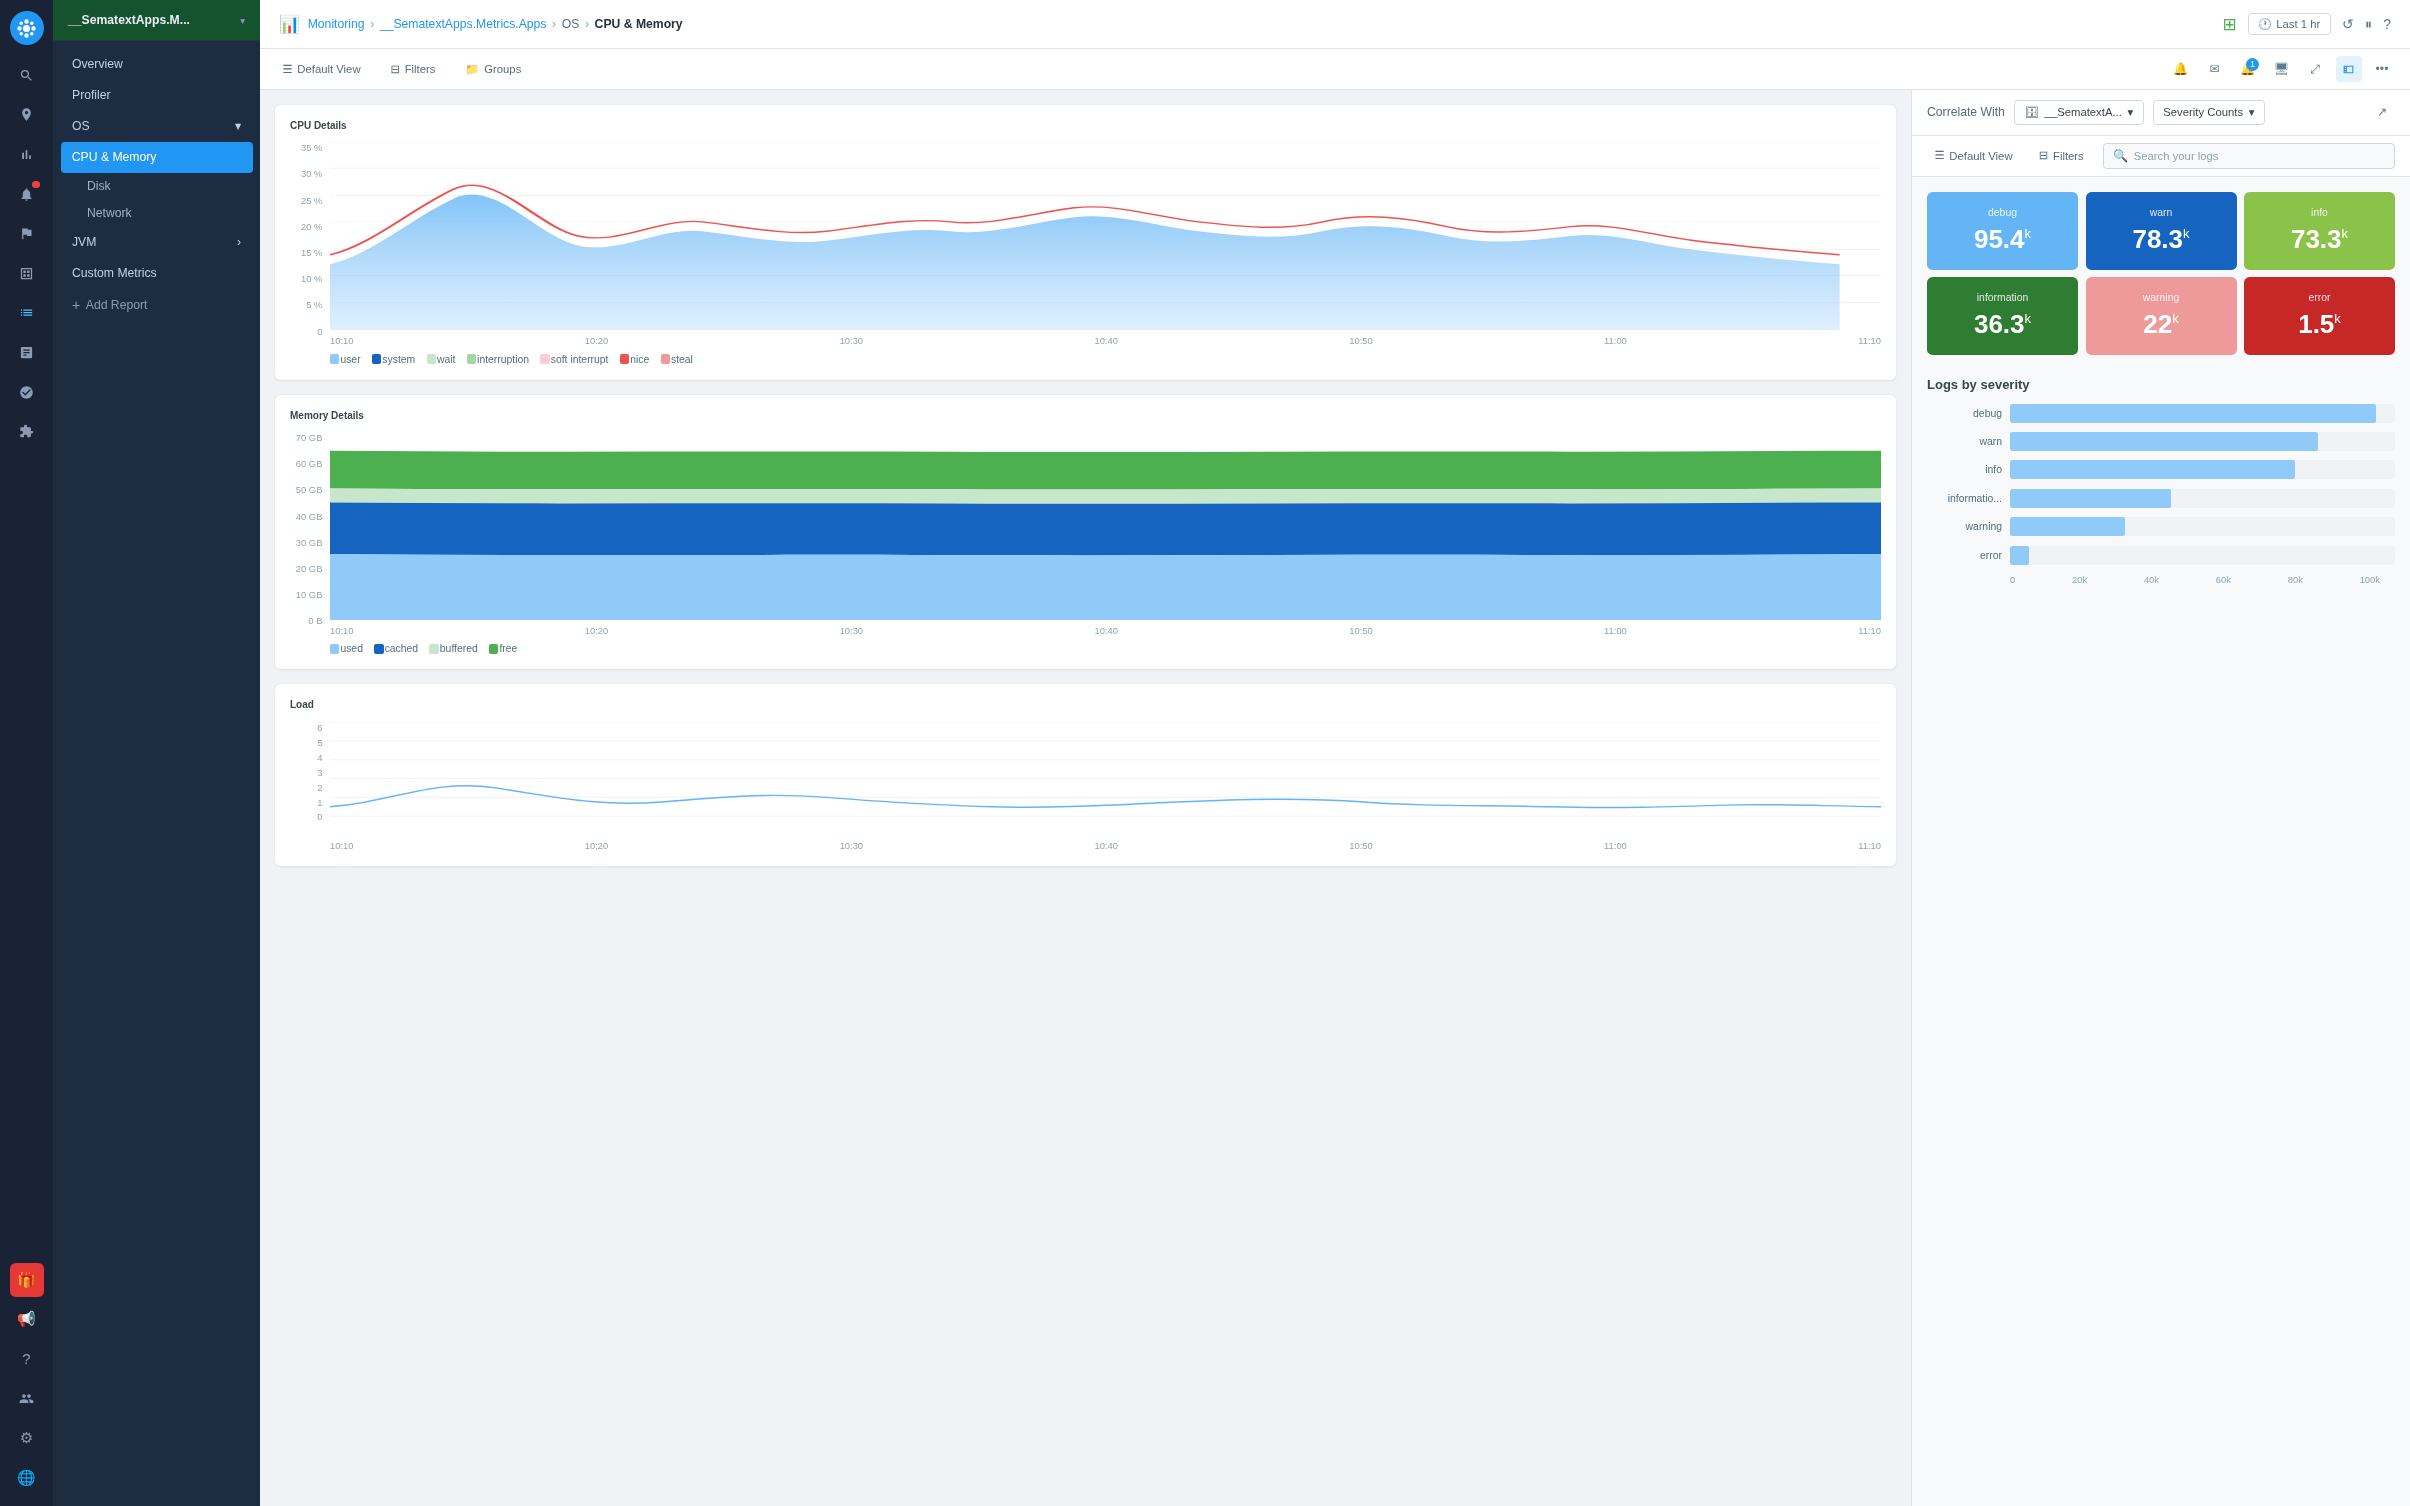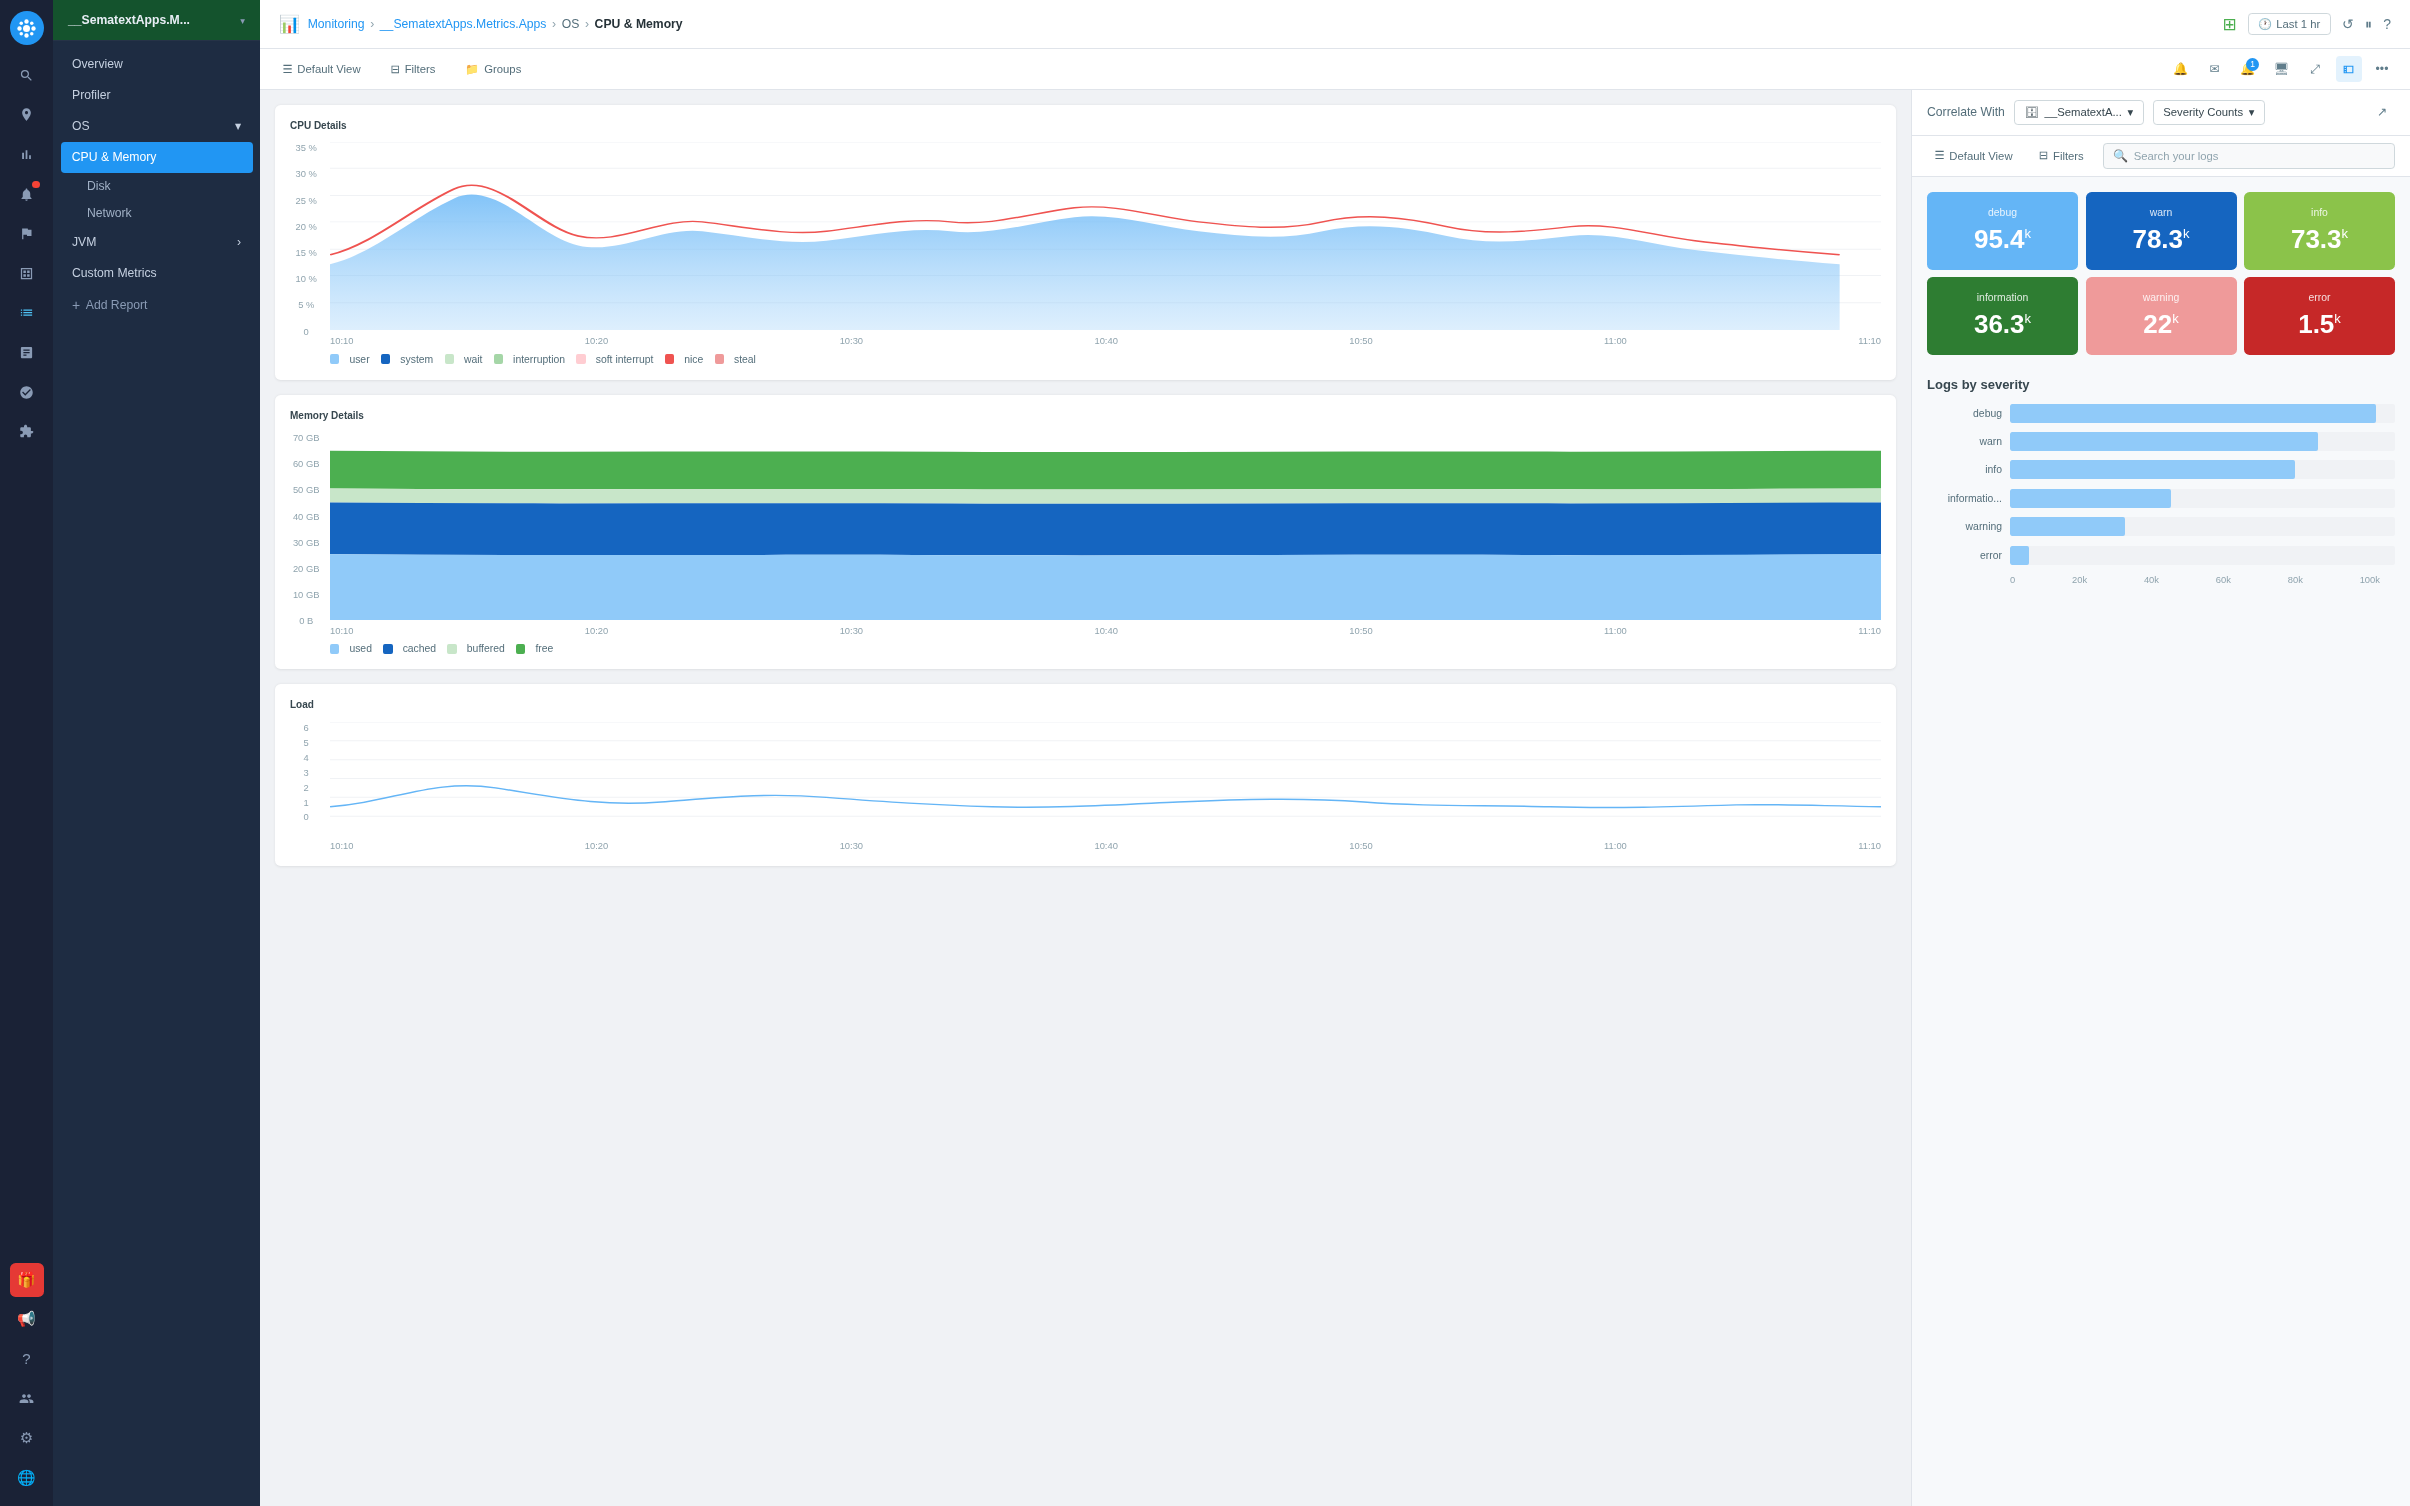--- a/index.html
+++ b/index.html
@@ -230,36 +230,36 @@
     .chart-container { position: relative; }
     .chart-y-axis {
       position: absolute;
       left: 0;
       top: 0;
       bottom: 28px;
       width: 38px;
       display: flex;
       flex-direction: column;
       justify-content: space-between;
-      align-items: center;
+      align-items: flex-end;
       padding-right: 5.6px;
     }
     .chart-y-label { font-size: 9.4px; color: #90a4ae; }
     .chart-area { margin-left: 40px; position: relative; }
     .chart-svg { width: 100%; }
     .chart-legend {
       display: flex;
       flex-wrap: wrap;
       gap: 11.3px;
       margin-top: 7.5px;
       margin-left: 40px;
       font-size: 10.4px;
       color: #546e7a;
     }
-    .legend-item { display: flex; align-items: center; gap: 10px; }
+    .legend-item { display: flex; align-items: center; gap: 1px; }
     .legend-dot { width: 9.4px; height: 9.4px; border-radius: 1.9px; }
     .chart-x-labels {
       display: flex;
       justify-content: space-between;
       margin-left: 40px;
       margin-top: 1.9px;
       font-size: 9.4px;
       color: #90a4ae;
     }
 

